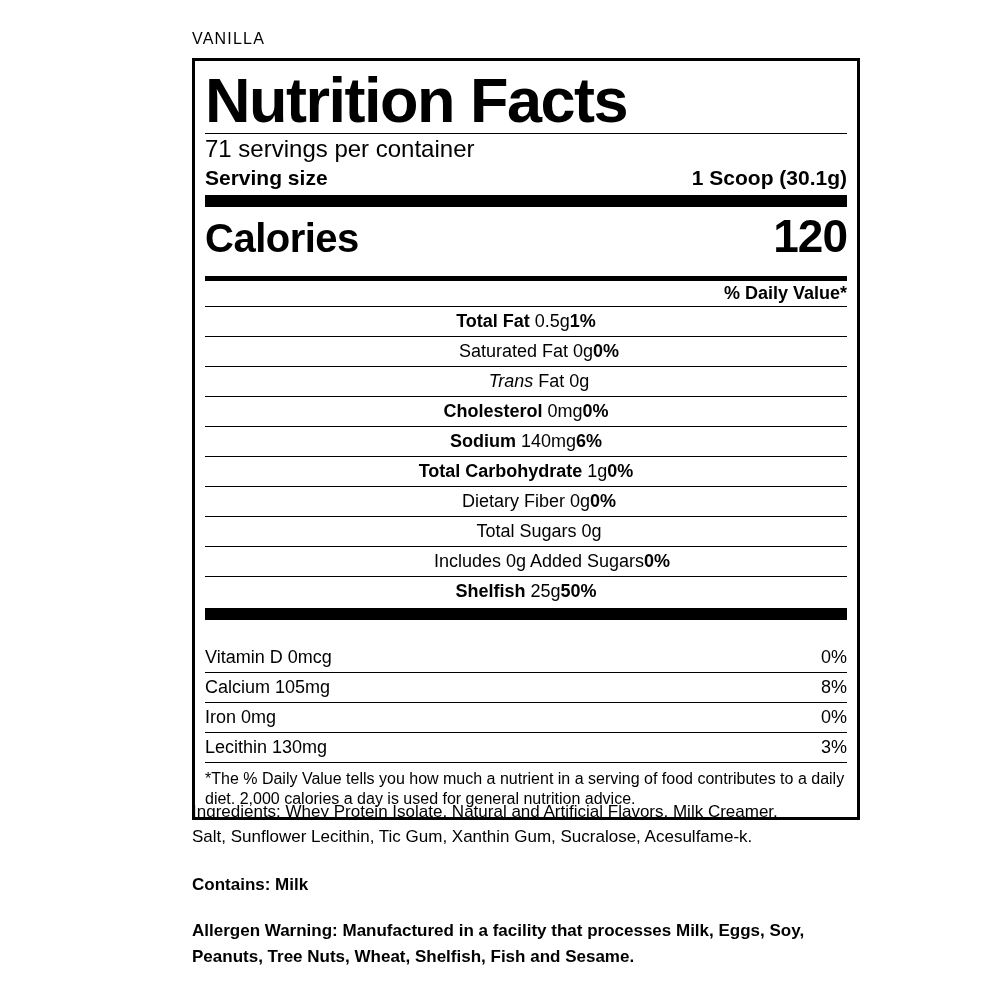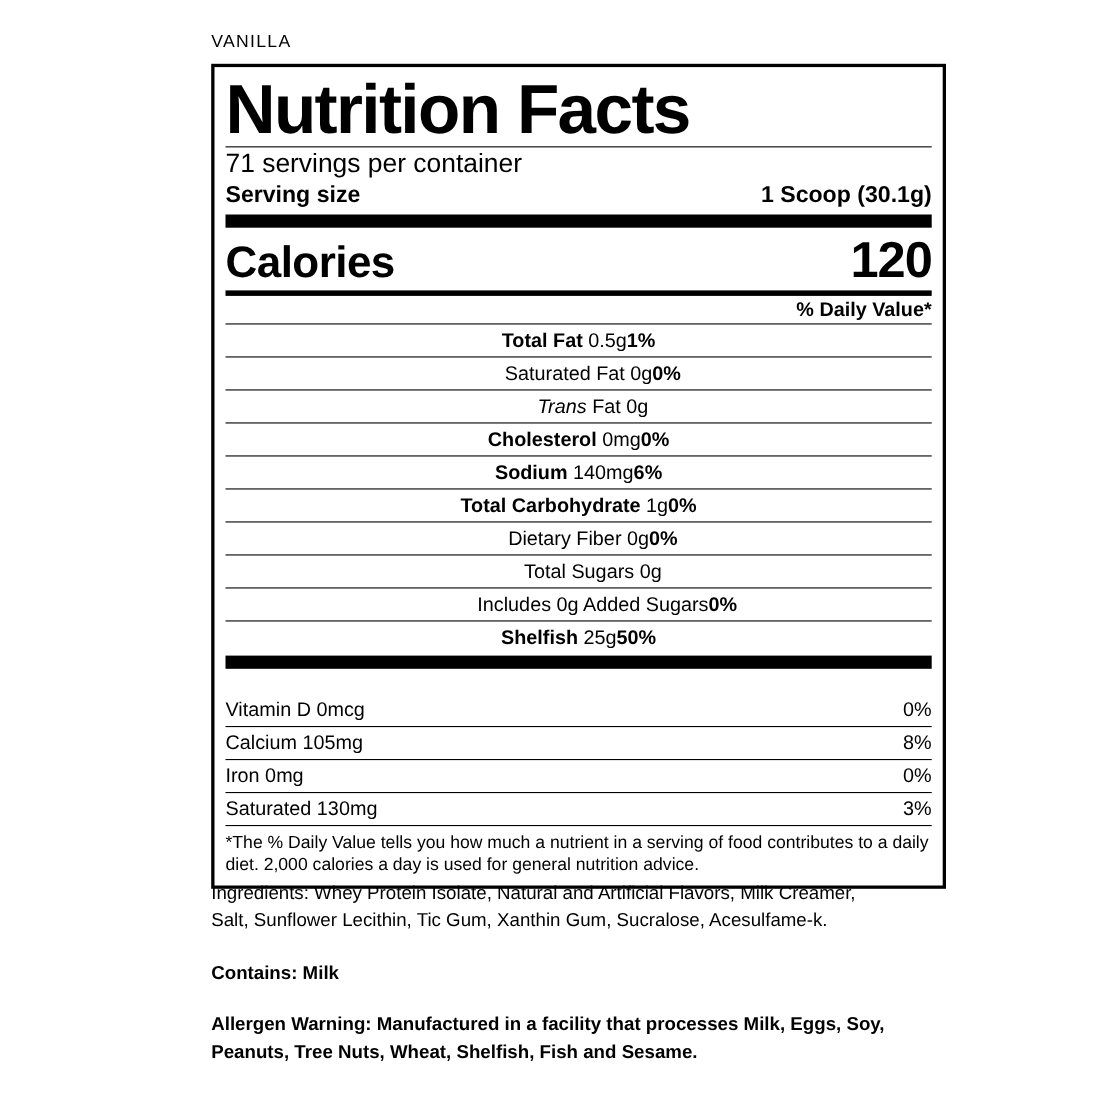--- a/index.html
+++ b/index.html
@@ -67,21 +67,21 @@
   }
   .amount-per {
     font-size: 18px;
     font-weight: bold;
     padding-top: 3px;
   }
   .calories-row {
     display: flex;
     justify-content: space-between;
     align-items: baseline;
-    padding-bottom: 1px;
+    padding-bottom: 13px;
   }
   .calories-label {
     font-size: 40px;
     font-weight: bold;
     letter-spacing: -0.5px;
   }
   .calories-value {
     font-size: 46px;
     font-weight: bold;
     letter-spacing: -1px;
@@ -223,21 +223,21 @@
     </div>
     <div class="vit-row">
       <span>Calcium 105mg</span>
       <span class="dv">8%</span>
     </div>
     <div class="vit-row">
       <span>Iron 0mg</span>
       <span class="dv">0%</span>
     </div>
     <div class="vit-row">
-      <span>Saturated 130mg</span>
+      <span>Lecithin 130mg</span>
       <span class="dv">3%</span>
     </div>
 
     <div class="footnote">*The % Daily Value tells you how much a nutrient in a serving of food contributes to a daily diet. 2,000 calories a day is used for general nutrition advice.</div>
 
   </div>
 
   <div class="below ingredients">Ingredients: Whey Protein Isolate, Natural and Artificial Flavors, Milk Creamer, Salt, Sunflower Lecithin, Tic Gum, Xanthin Gum, Sucralose, Acesulfame-k.</div>
   <div class="below contains">Contains: Milk</div>
   <div class="below allergen">Allergen Warning: Manufactured in a facility that processes Milk, Eggs, Soy, Peanuts, Tree Nuts, Wheat, Shelfish, Fish and Sesame.</div>

